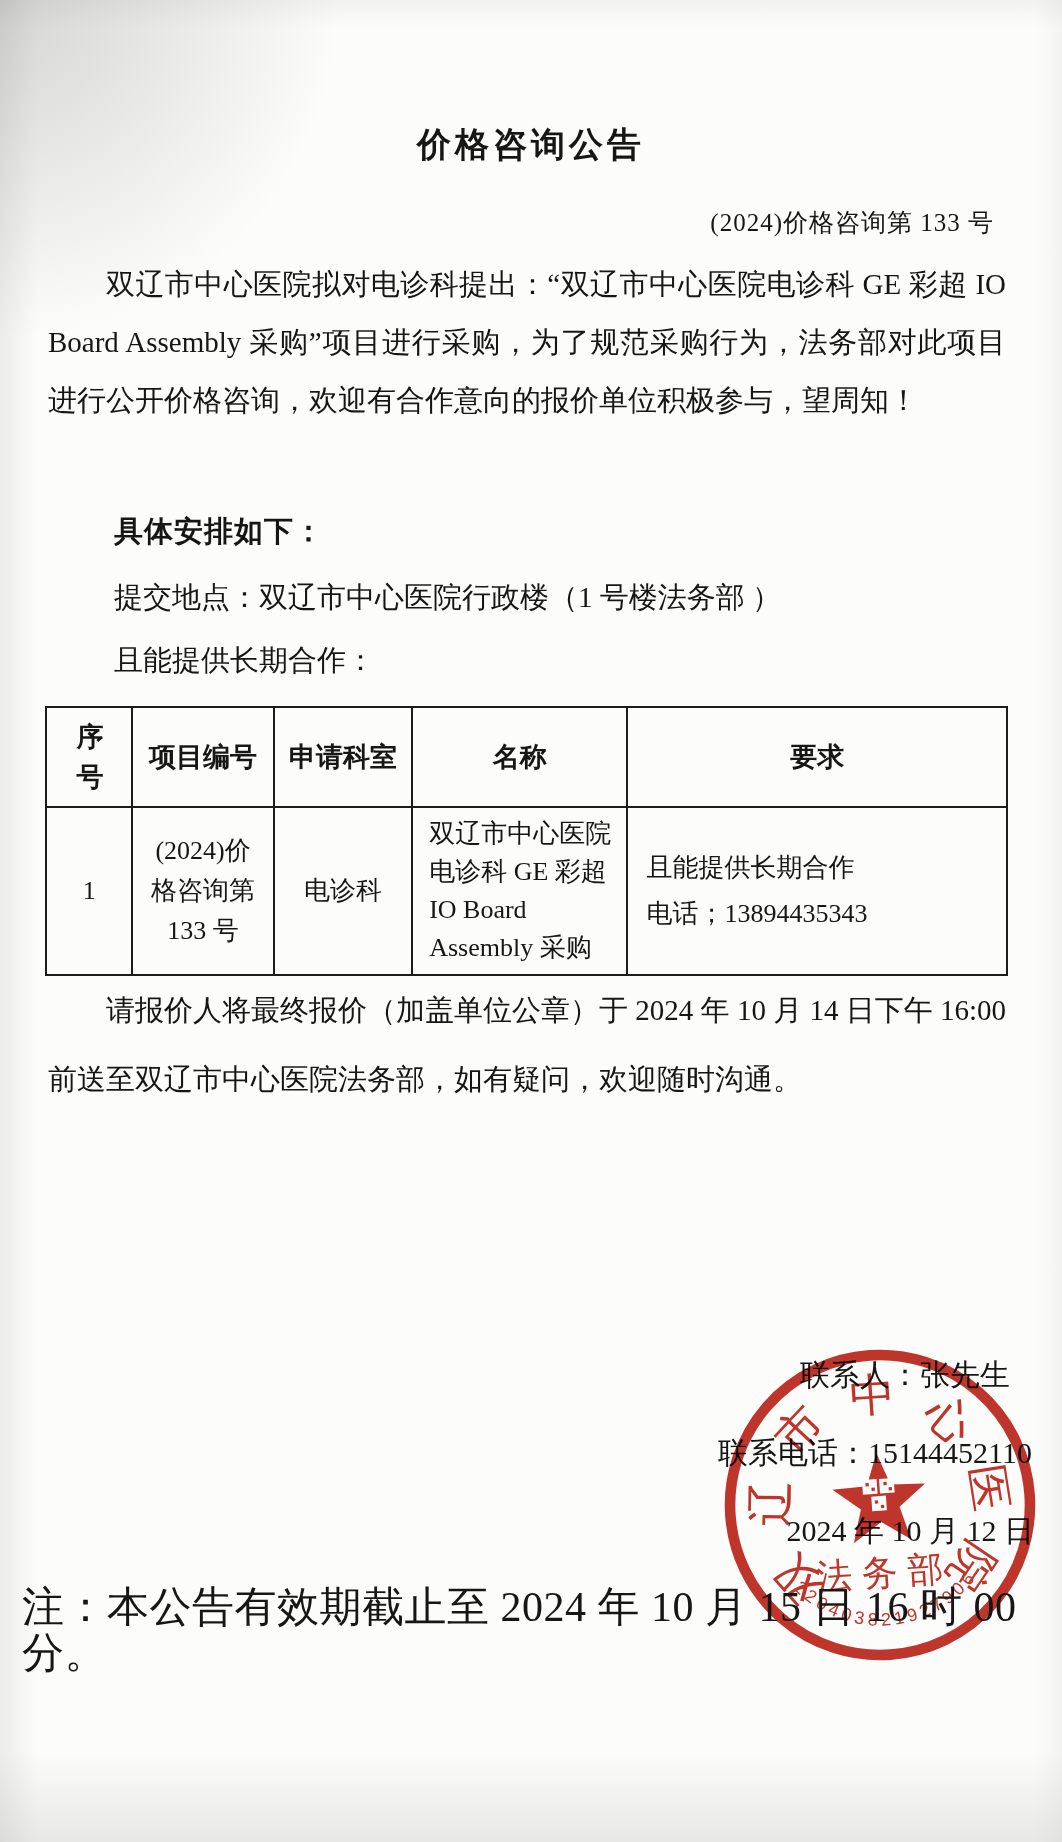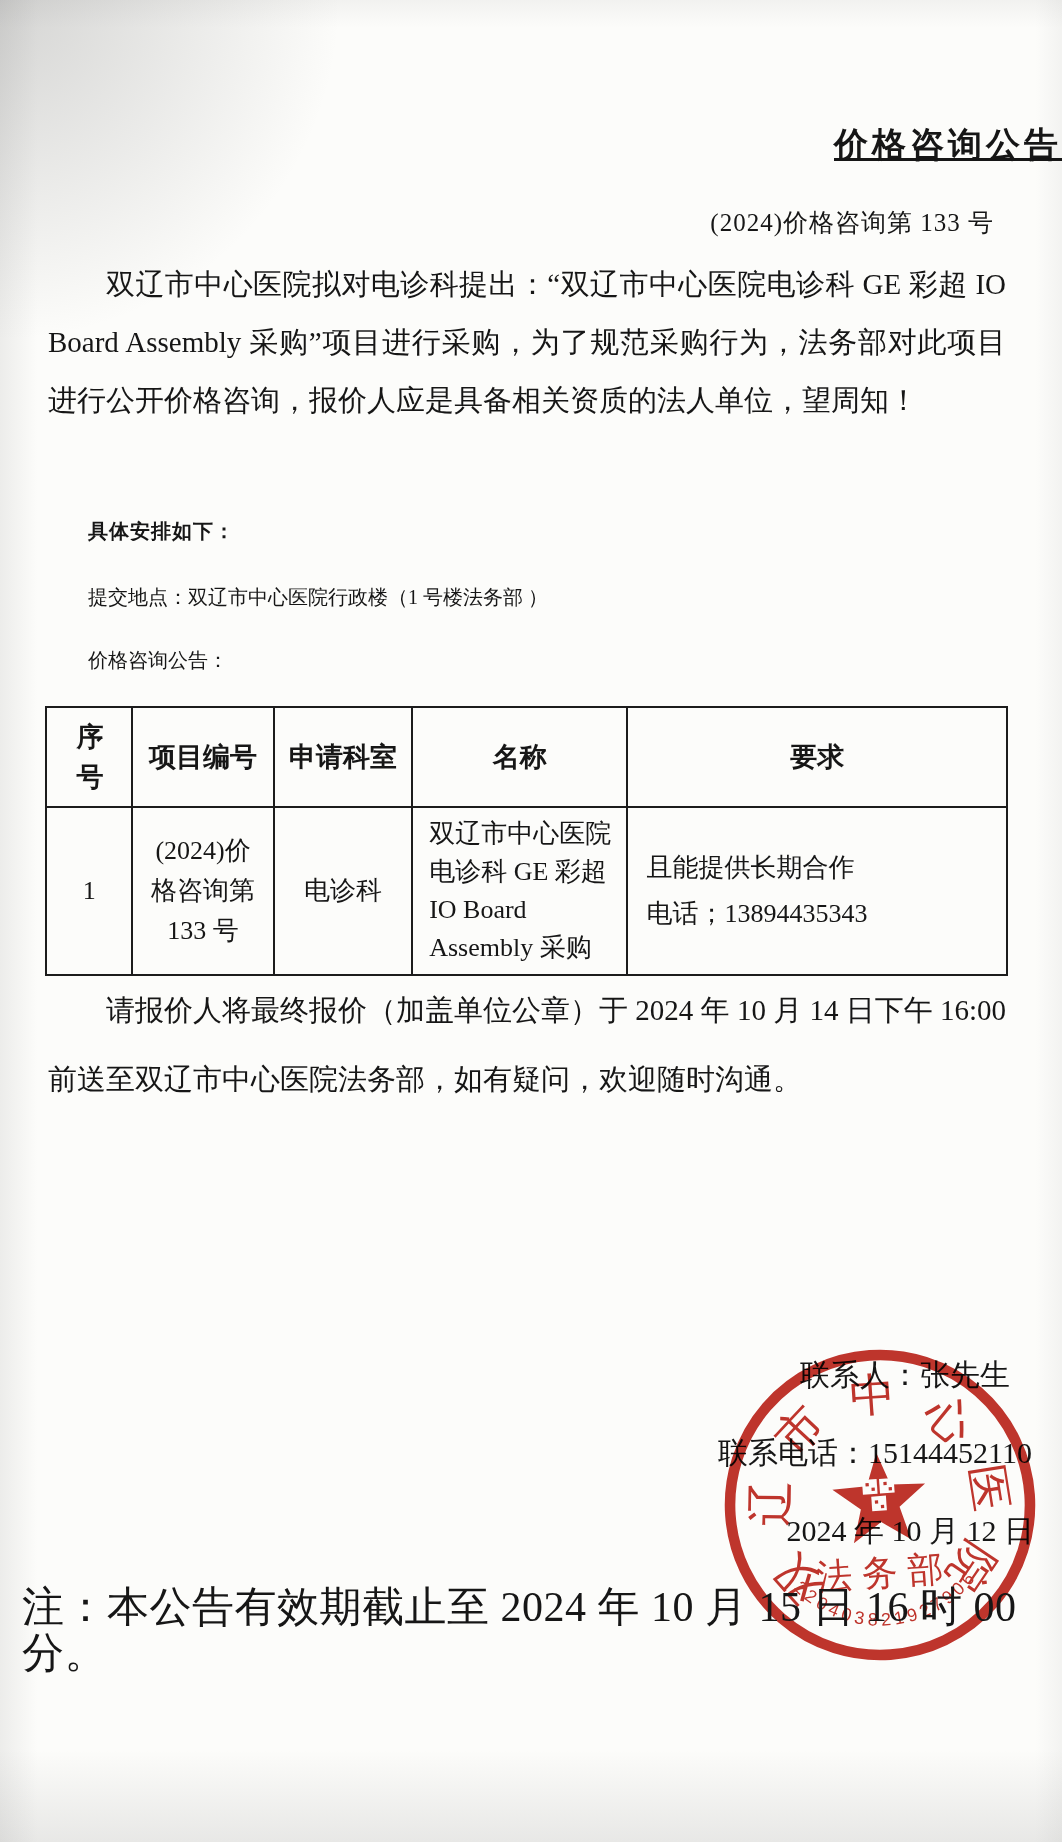--- a/index.html
+++ b/index.html
@@ -14,35 +14,35 @@
       radial-gradient(circle at 0% 0%, rgba(110,110,110,.28), rgba(110,110,110,0) 16%),
       linear-gradient(to right, rgba(140,140,140,.14), rgba(140,140,140,0) 3.5%),
       linear-gradient(to left, rgba(160,160,160,.10), rgba(160,160,160,0) 2.5%),
       linear-gradient(to top, rgba(140,140,140,.18), rgba(140,140,140,0) 5%),
       linear-gradient(to bottom, rgba(150,150,150,.10), rgba(150,150,150,0) 1.5%),
       #fcfcfa;
   }
   .abs{position:absolute;}
   .doc-title{
     top:120px;left:0;width:100%;
-    text-align:right;font-size:34px;font-weight:700;
-    letter-spacing:4px;line-height:50px;text-decoration:underline;
+    text-align:center;font-size:34px;font-weight:700;
+    letter-spacing:4px;line-height:50px;
   }
   .doc-number{
     top:203px;right:68px;
     font-size:25px;line-height:40px;letter-spacing:1px;
   }
   .para{
     left:48px;right:56px;
     font-size:29px;line-height:58px;
     text-align:justify;
   }
   .indent{text-indent:2em;}
   .p-intro{top:255px;}
-  .line-block{left:48px;font-size:20px;line-height:29px;}
+  .line-block{left:56px;font-size:29px;line-height:29px;}
   .p-arrange{top:517px;margin-left:2em;font-weight:700;letter-spacing:1px;}
   .p-submit{top:583px;margin-left:2em;}
   .p-overview{top:646px;margin-left:2em;}
   .p-deadline{top:976px;line-height:69px;}
   .p-require{top:1120px;line-height:74px;}
   .p-require .req-label{font-weight:700;}
   .doc-table{
     position:absolute;top:706px;left:45px;width:963px;
     border-collapse:collapse;table-layout:fixed;
     font-size:26px;
@@ -81,27 +81,27 @@
 </style>
 </head>
 <body>
 
 <div class="page">
 
   <div class="abs doc-title">价格咨询公告</div>
 
   <div class="abs doc-number">(2024)价格咨询第 133 号</div>
 
-  <div class="abs para indent p-intro">双辽市中心医院拟对电诊科提出：“双辽市中心医院电诊科 GE 彩超 IO Board Assembly 采购”项目进行采购，为了规范采购行为，法务部对此项目进行公开价格咨询，报价人应是具备相关资质的法人单位，望周知！</div>
+  <div class="abs para indent p-intro">双辽市中心医院拟对电诊科提出：“双辽市中心医院电诊科 GE 彩超 IO Board Assembly 采购”项目进行采购，为了规范采购行为，法务部对此项目进行公开价格咨询，欢迎有合作意向的报价单位积极参与，望周知！</div>
 
   <div class="abs line-block p-arrange">具体安排如下：</div>
 
   <div class="abs line-block p-submit">提交地点：双辽市中心医院行政楼（1 号楼法务部 ）</div>
 
-  <div class="abs line-block p-overview">价格咨询公告：</div>
+  <div class="abs line-block p-overview">且能提供长期合作：</div>
 
   <table class="doc-table">
     <colgroup>
       <col style="width:9%">
         <col style="width:14.7%">
         <col style="width:14.4%">
         <col style="width:22.4%">
         <col style="width:39.5%">
     </colgroup>
     <tbody>

